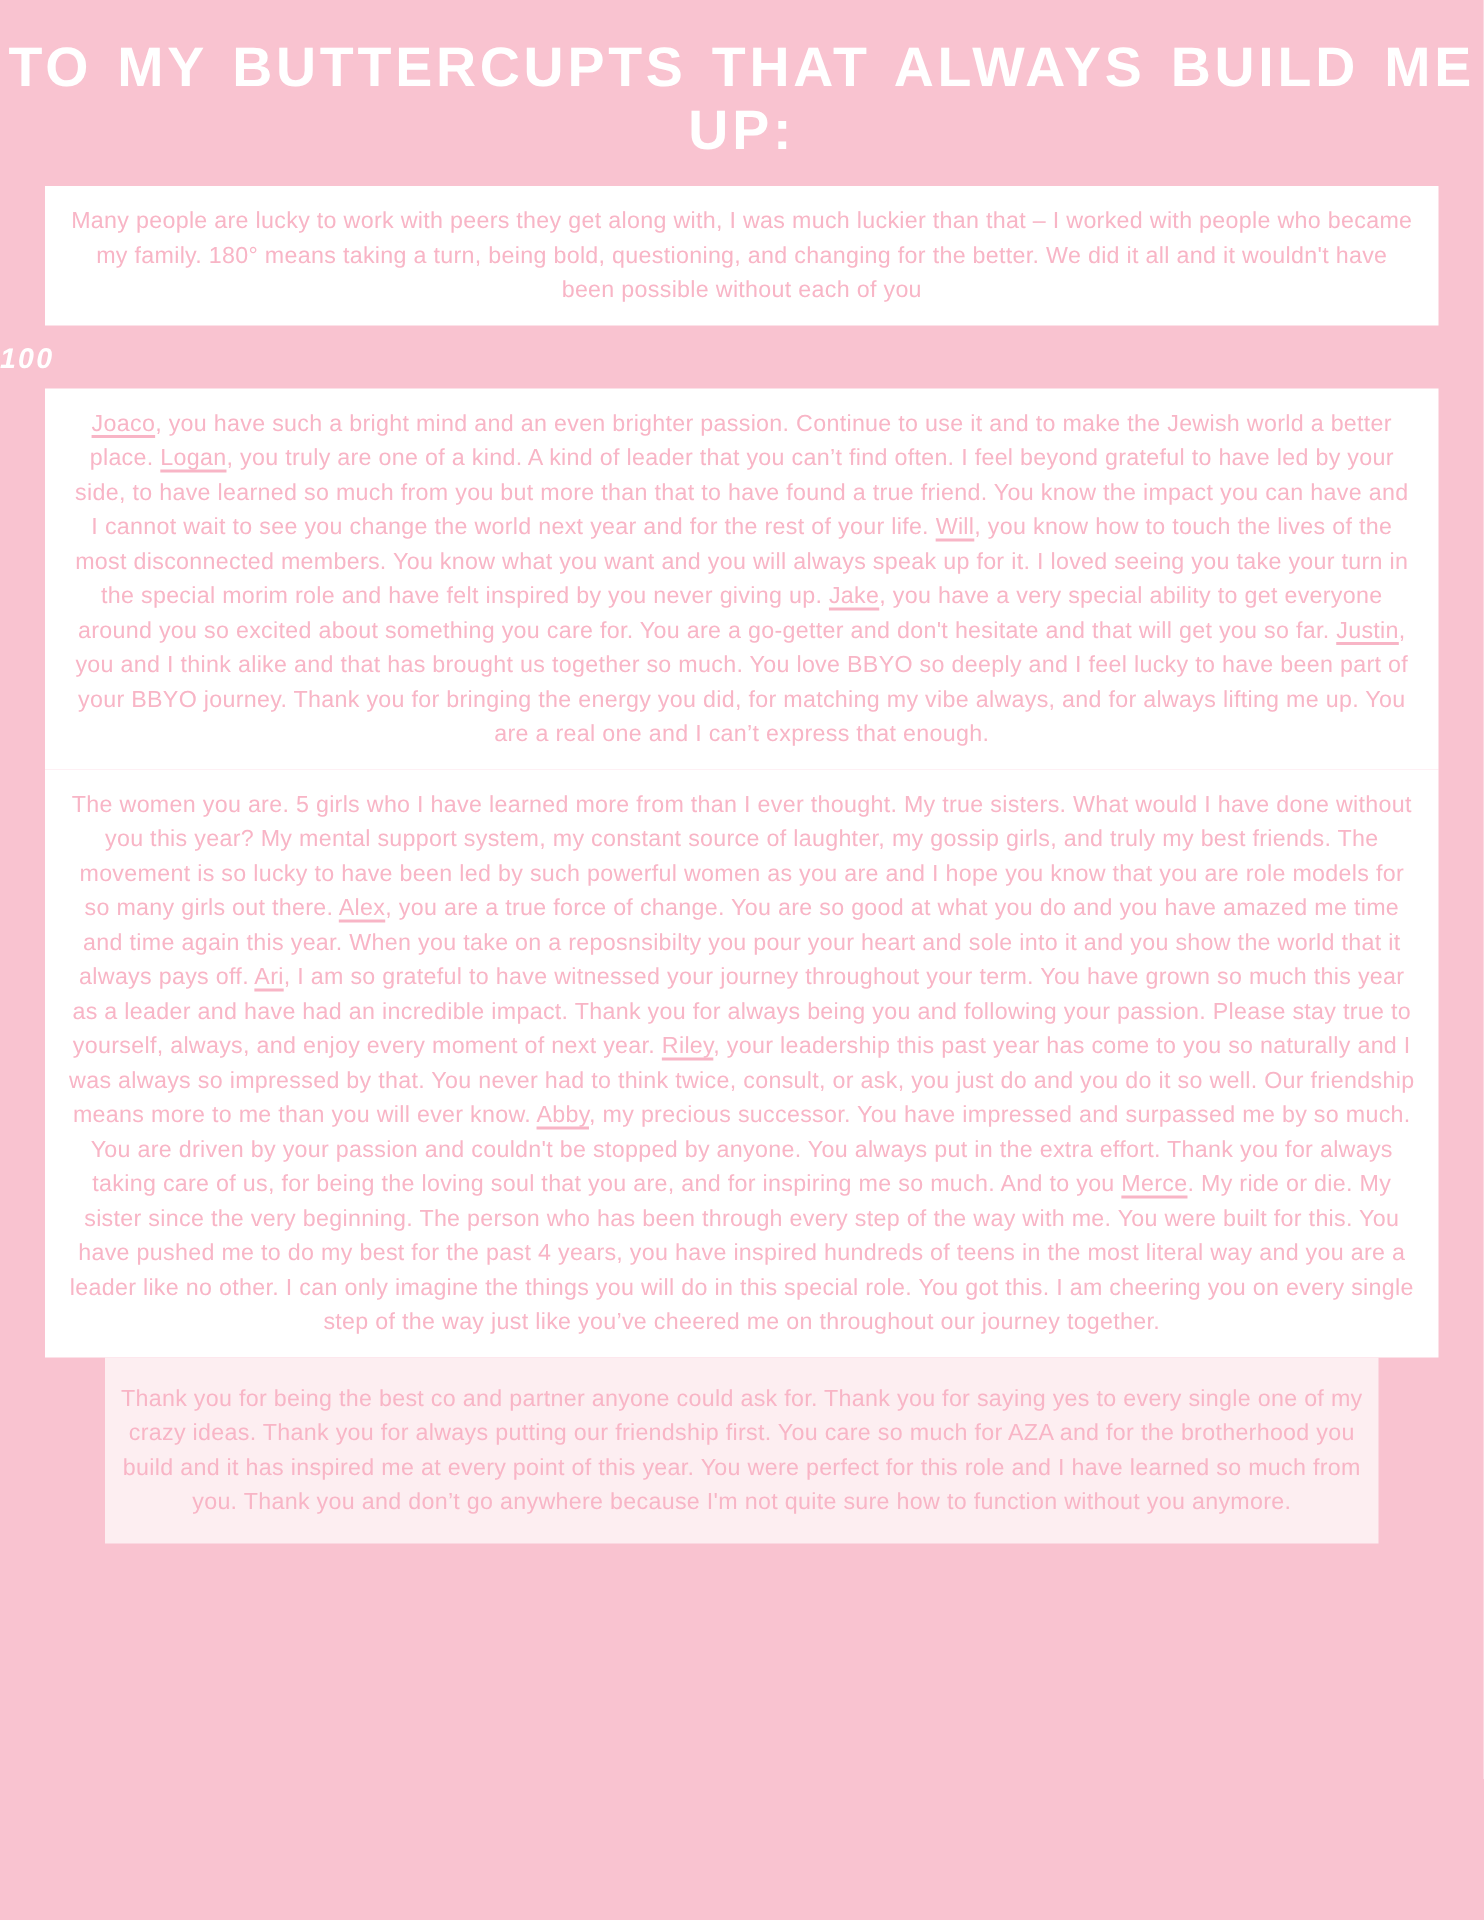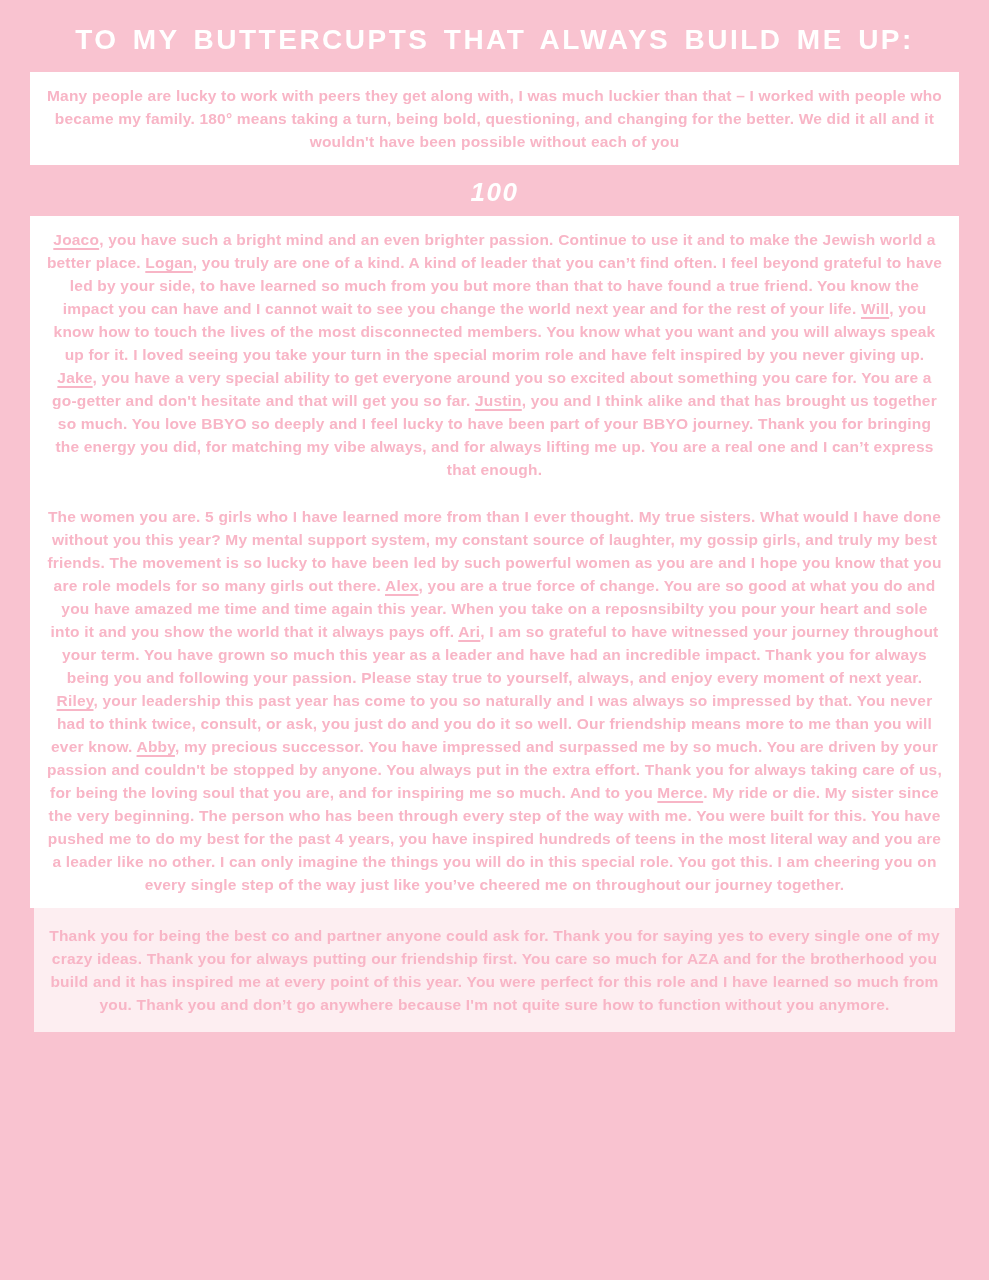--- a/index.html
+++ b/index.html
@@ -8,54 +8,54 @@
     width: 989px;
     height: 1280px;
     background: var(--background, #f9c3d0);
     overflow: hidden;
     font-family: "Liberation Sans", sans-serif;
   }
   .page-title {
     margin: 18px auto 16px;
     padding-top: 6px;
     color: var(--heading-white, #ffffff);
-    font-size: 28px;
+    font-size: 37px;
     font-weight: 800;
     text-align: center;
     letter-spacing: 2.5px;
     word-spacing: 4px;
   }
   .section-heading {
     margin: 12px auto 8px;
     color: var(--heading-white, #ffffff);
-    font-size: 26px;
+    font-size: 19px;
     font-weight: 800;
     font-style: italic;
-    text-align: center;
+    text-align: left;
     letter-spacing: 1.5px;
   }
   .section-heading.dan-gap { margin-top: 30px; }
   .card {
     box-sizing: border-box;
     width: 929px;
     margin: 0 auto;
     background: var(--card, #ffffff);
     padding: 12px 16px;
     text-align: center;
   }
   .card p {
     margin: 0;
     color: var(--text-pink, #f8b5c6);
     font-size: 15.5px;
     line-height: 23px;
-    font-weight: bold;
+    font-weight: normal;
     letter-spacing: 0.2px;
   }
   .card.tinted {
-    width: 921px;
+    width: 849px;
     background: var(--card-tinted, #fdeef1);
     padding: 16px 7px;
   }
   .u {
     text-decoration: underline;
     text-decoration-thickness: 2px;
     text-underline-offset: 3px;
   }
 </style>
 </head>

